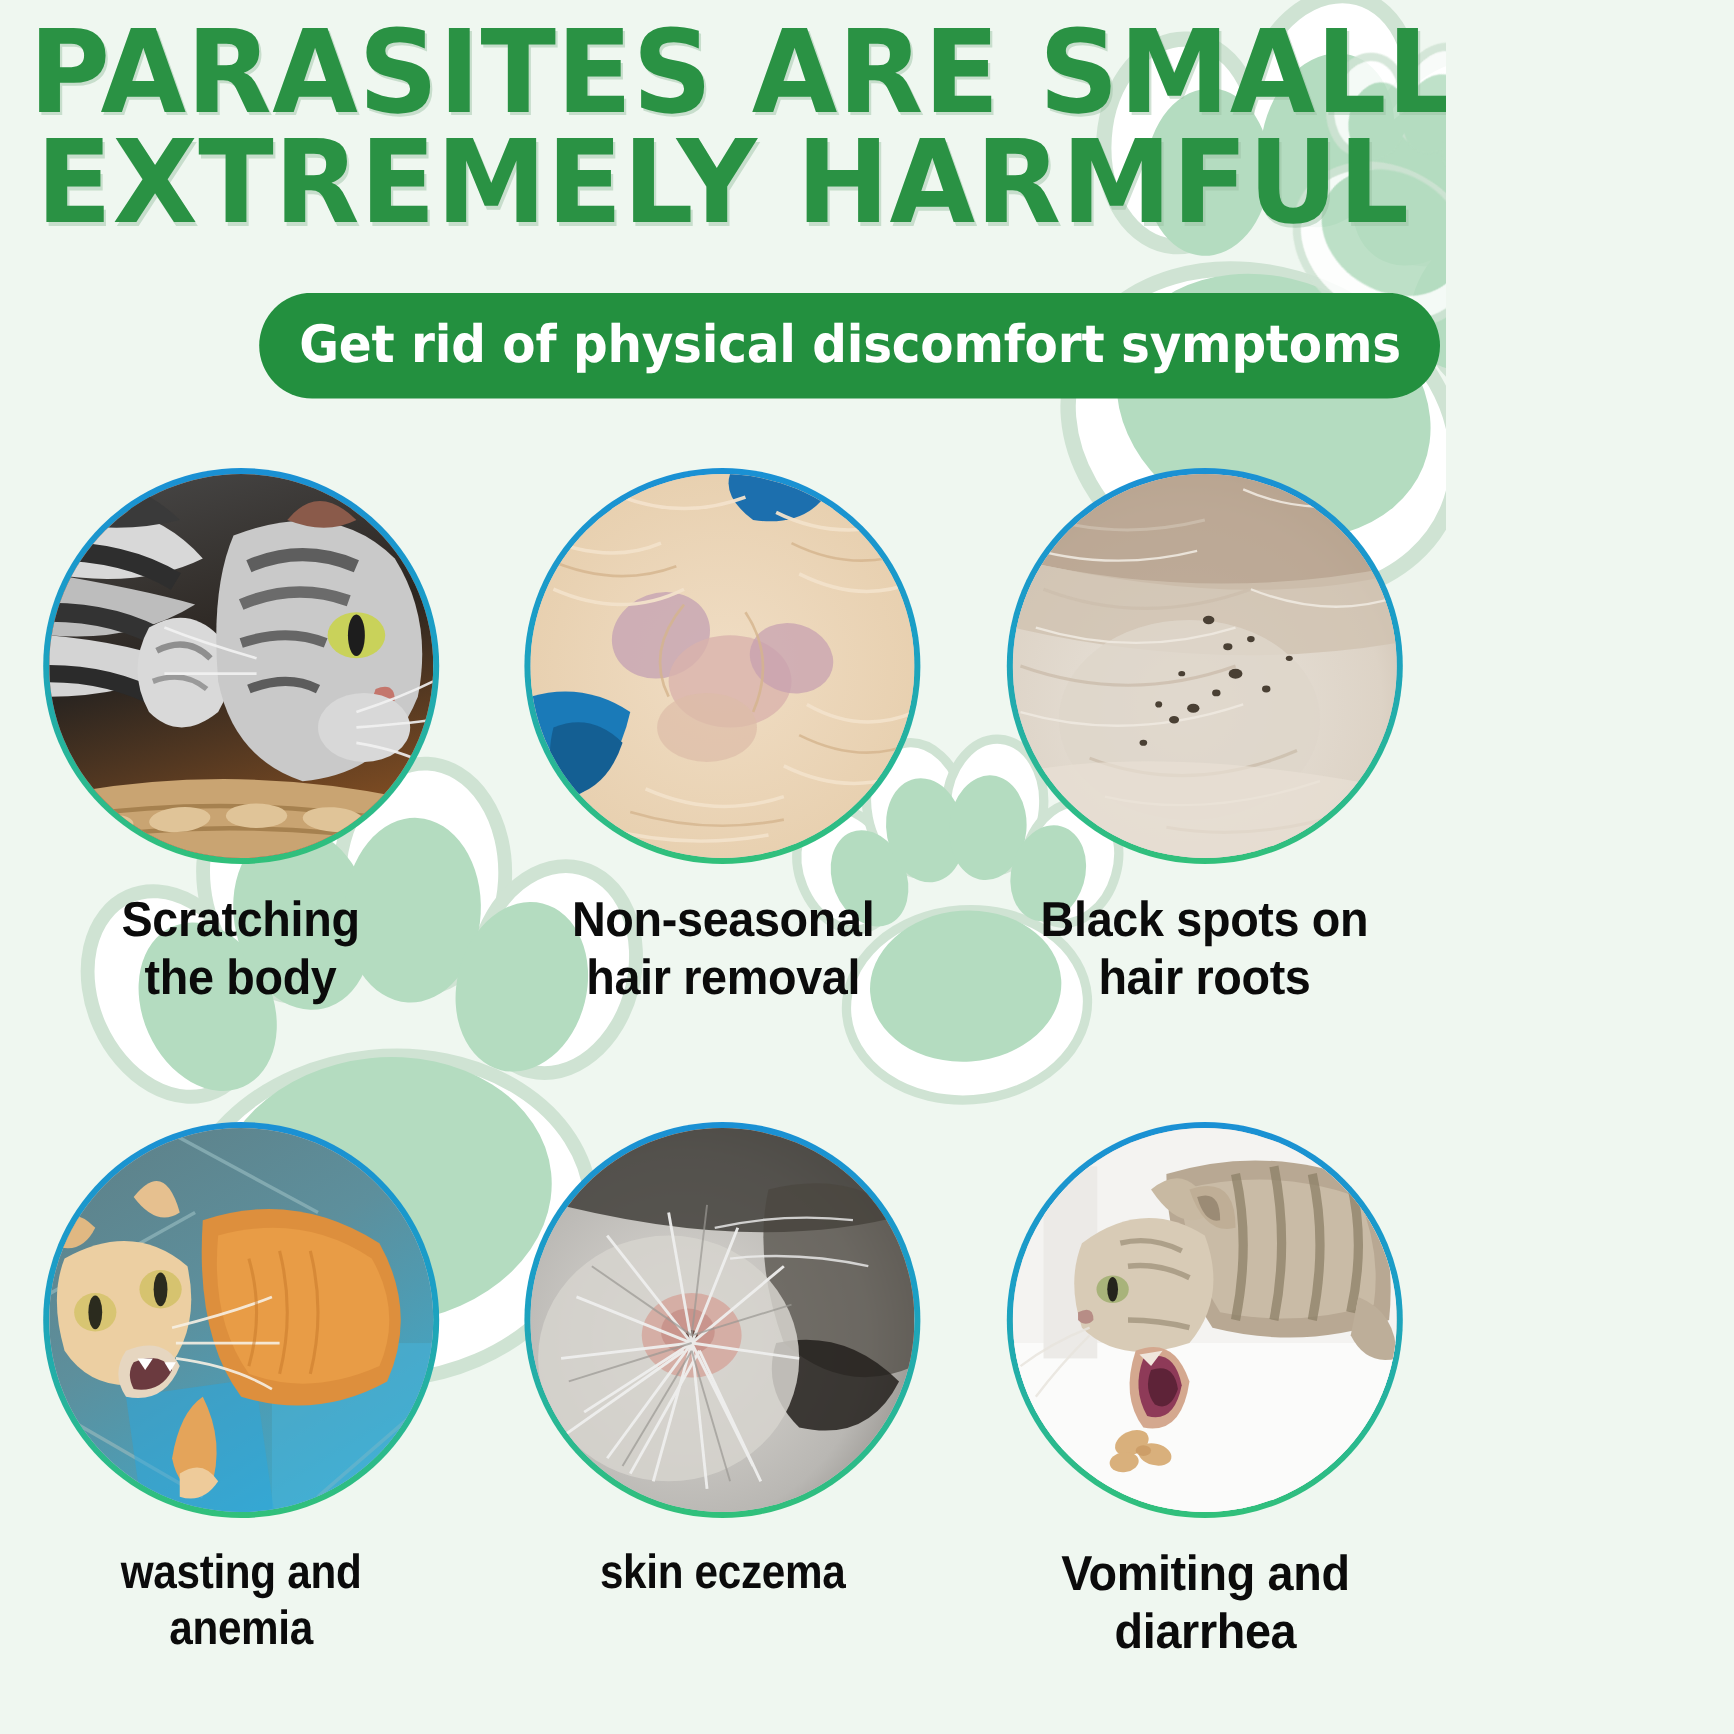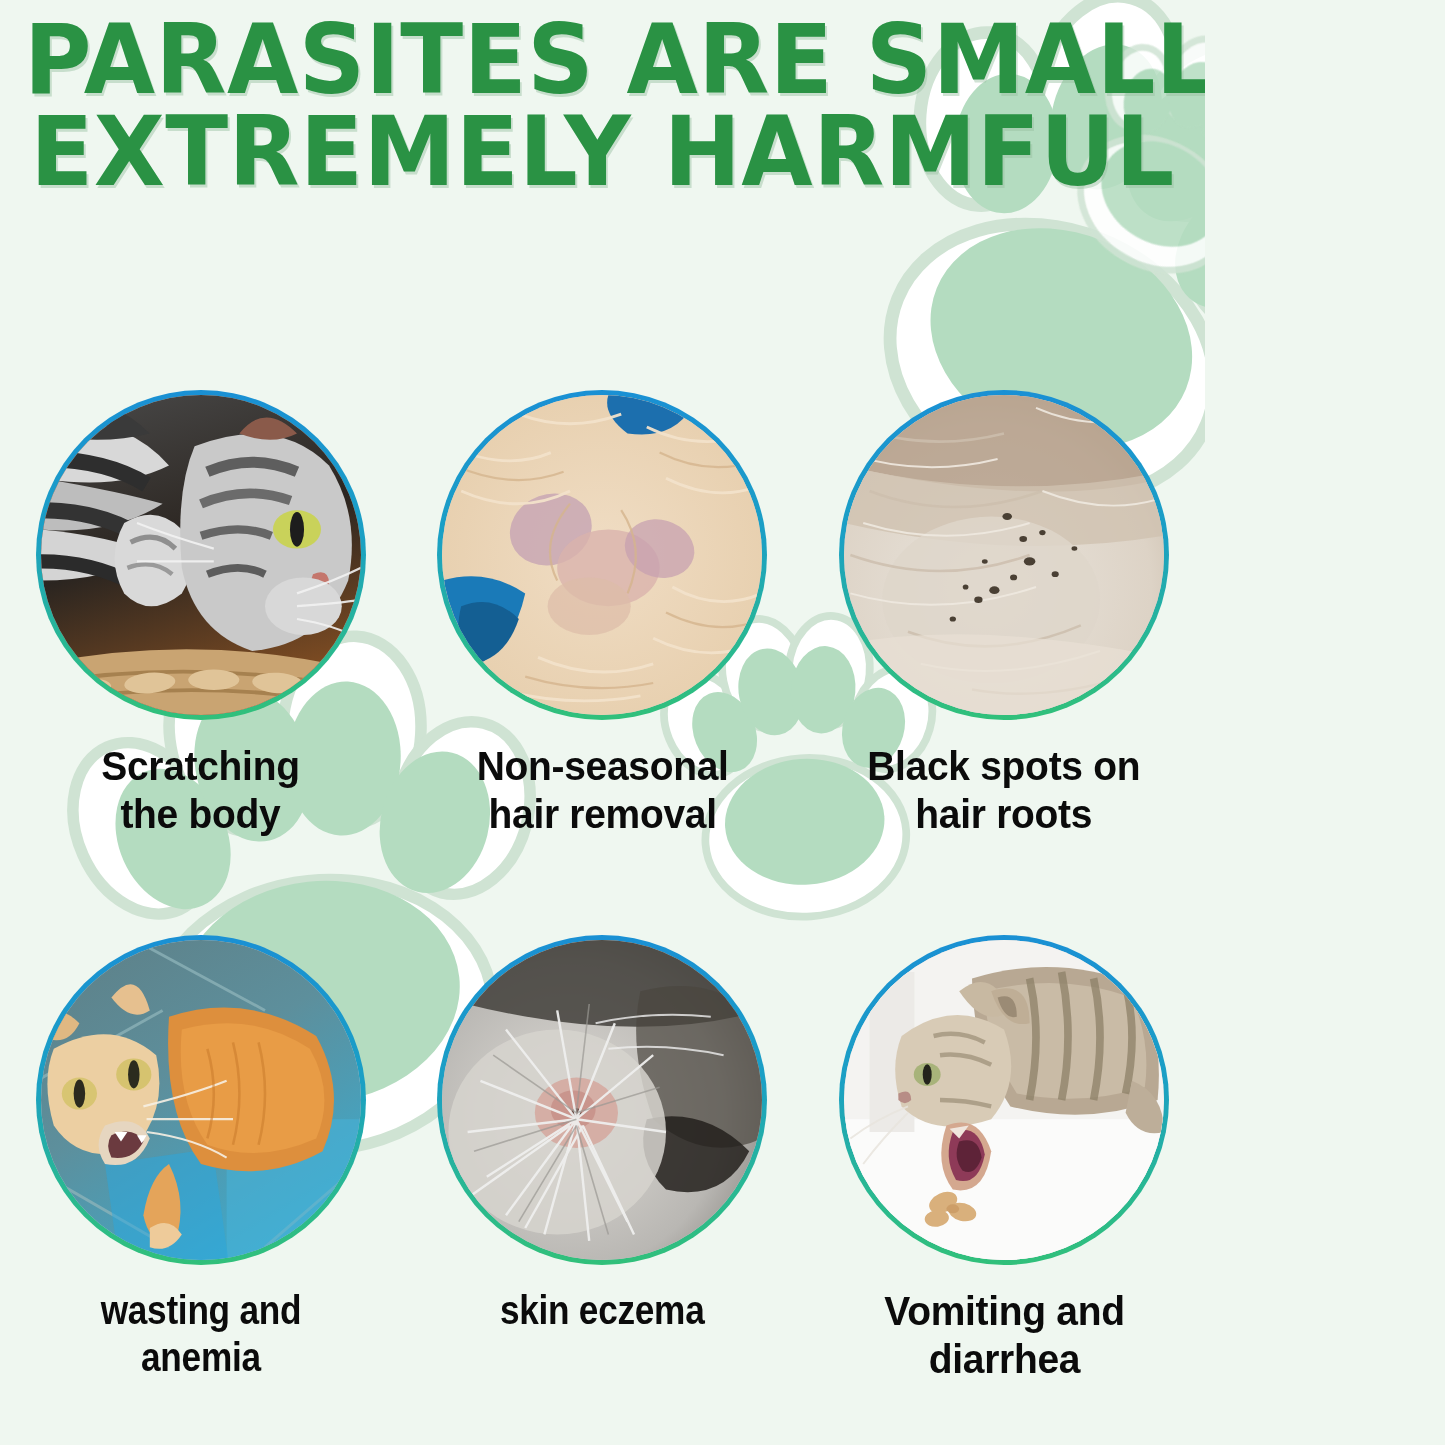--- a/index.html
+++ b/index.html
@@ -165,20 +165,23 @@
       <use href="#pawshape" fill="#ffffff" stroke="#cfe3d3" stroke-width="9" transform="scale(1.25)"></use>
       <use href="#pawshape" fill="#b4dcc0"></use>
     </g>
   </svg>
 
   <div class="heading">
     <span class="heading-line">PARASITES ARE SMALL</span>
     <span class="heading-line">EXTREMELY HARMFUL</span>
   </div>
 
+  <div class="banner">
+    <span class="banner-text">Get rid of physical discomfort symptoms</span>
+  </div>
 
   <div class="grid">
 
     <div class="cell r1">
       <div class="photo">
         <div class="photo-inner">
           <svg viewBox="0 0 100 100" preserveAspectRatio="xMidYMid slice">
             <defs>
               <linearGradient id="g1bg" x1="0" y1="0" x2="0.3" y2="1">
                 <stop offset="0" stop-color="#4a4a4a"></stop>

